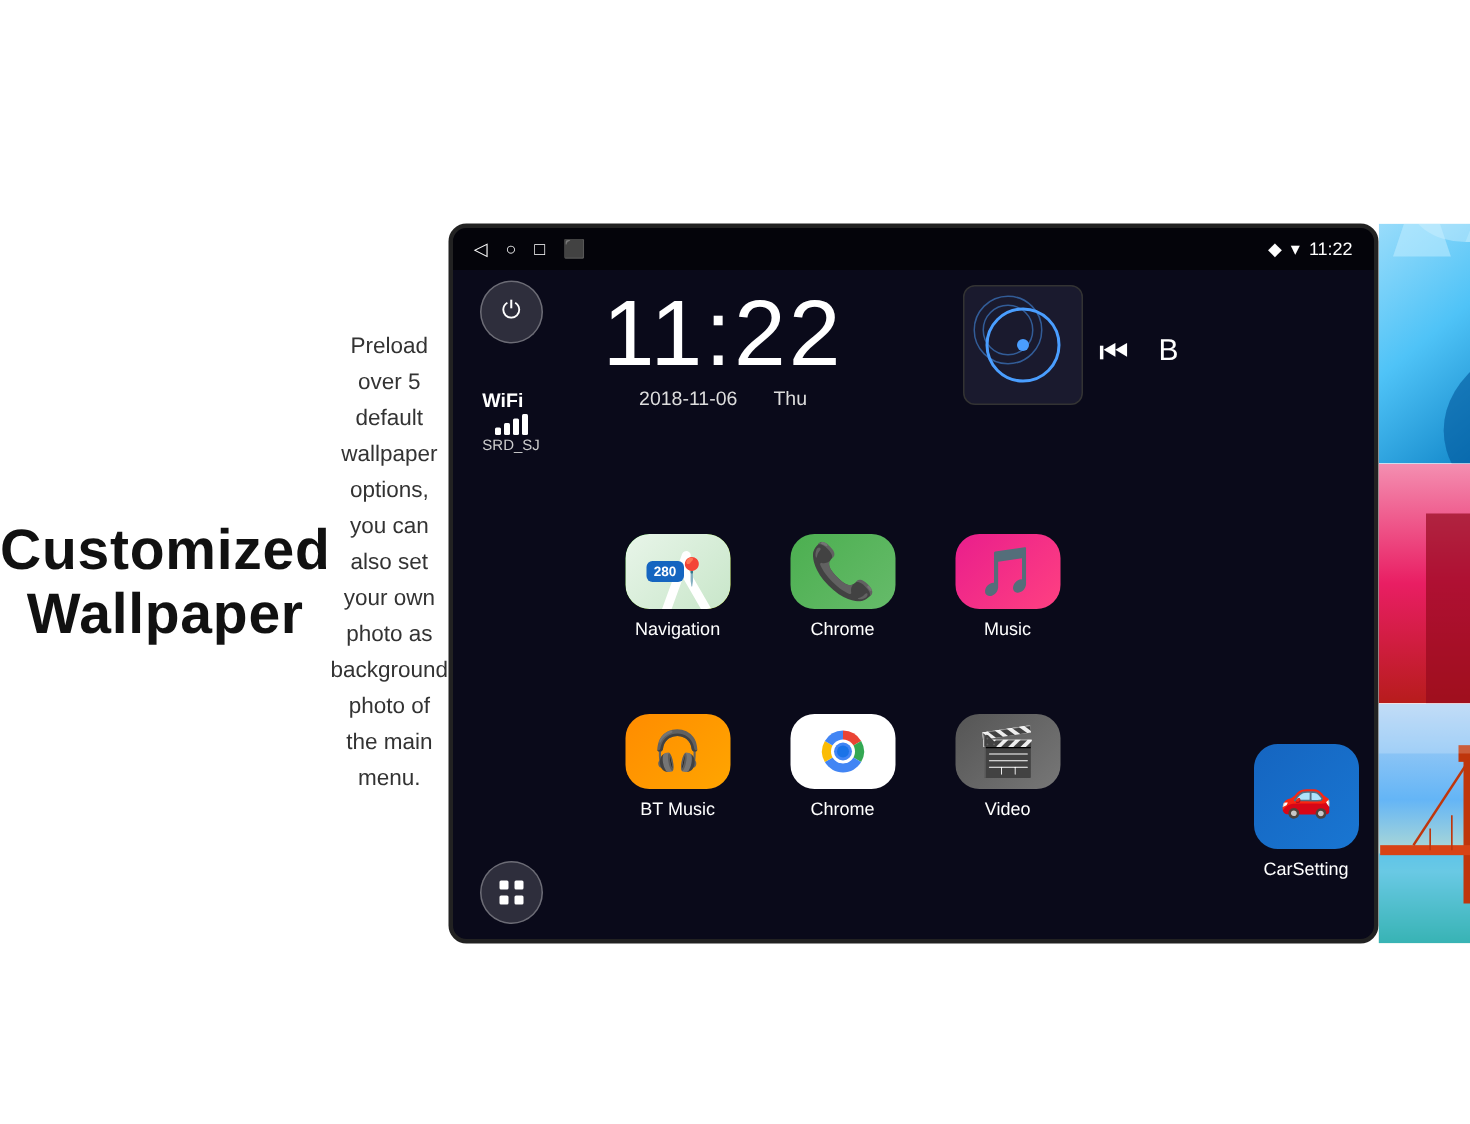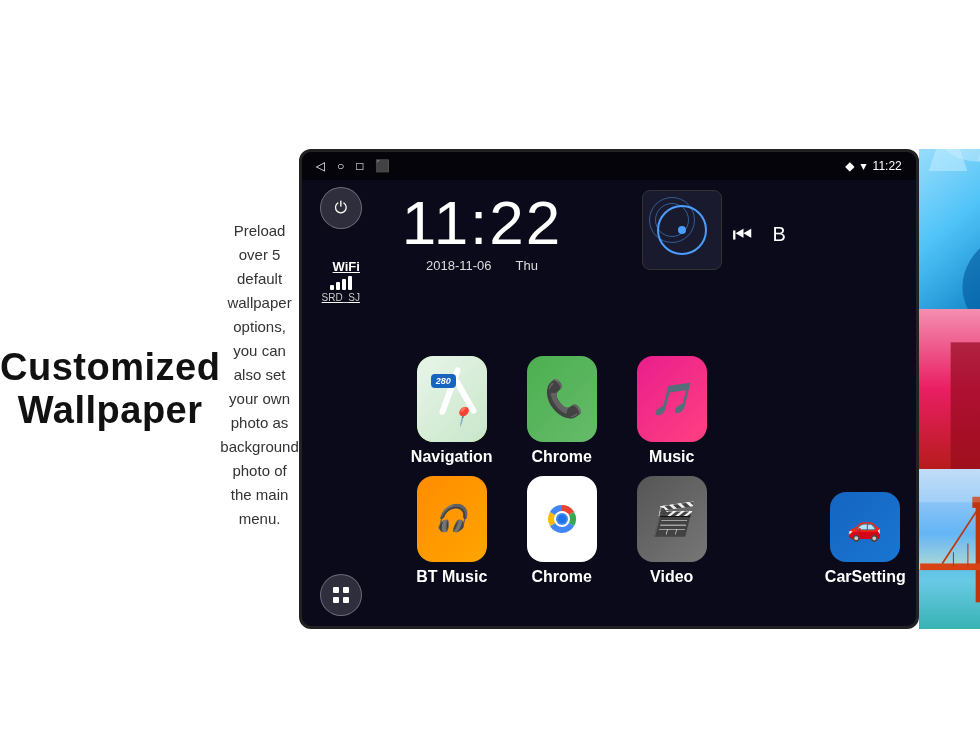--- a/index.html
+++ b/index.html
@@ -144,23 +144,22 @@
       border: 1.5px solid rgba(255,255,255,0.3);
       display: flex;
       align-items: center;
       justify-content: center;
       color: #fff;
       font-size: 16px;
       cursor: pointer;
     }
 
     .wifi-widget {
-      text-align: right;
-      color: #fff;
-      text-decoration: underline;
+      text-align: left;
+      color: #fff;
     }
 
     .wifi-label {
       font-size: 13px;
       font-weight: bold;
     }
 
     .wifi-bars {
       display: flex;
       gap: 2px;
@@ -194,35 +193,34 @@
     .app-icon {
       display: flex;
       flex-direction: column;
       align-items: center;
       gap: 6px;
       cursor: pointer;
     }
 
     .app-icon-img {
       width: 70px;
-      height: 86px;
+      height: 50px;
       border-radius: 16px;
       display: flex;
       align-items: center;
       justify-content: center;
       font-size: 30px;
       position: relative;
       overflow: hidden;
-      font-style: italic;
     }
 
     .app-icon-label {
       color: #fff;
-      font-size: 16px;
-      font-weight: 700;
+      font-size: 12px;
+      font-weight: 400;
       text-align: center;
     }
 
     
     .nav-app {
       background: linear-gradient(135deg, #4CAF50 0%, #8BC34A 50%, #CDDC39 100%);
     }
 
     
     .phone-app {

